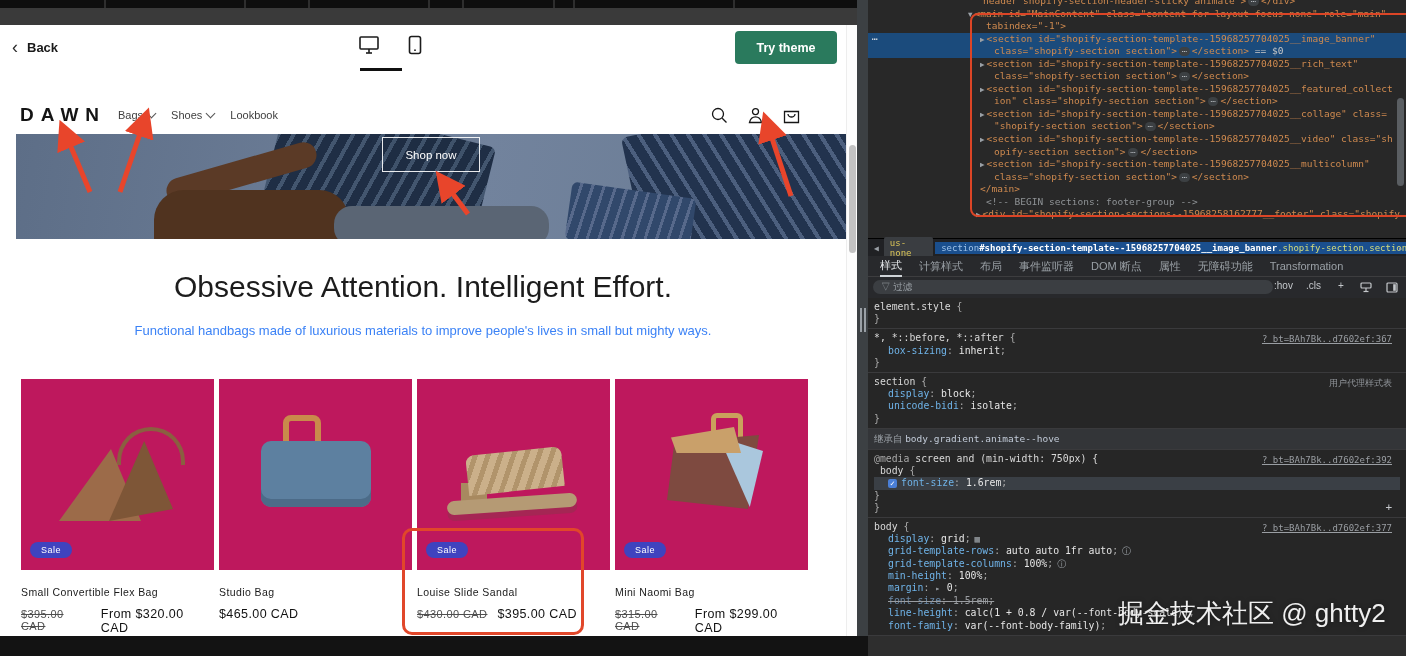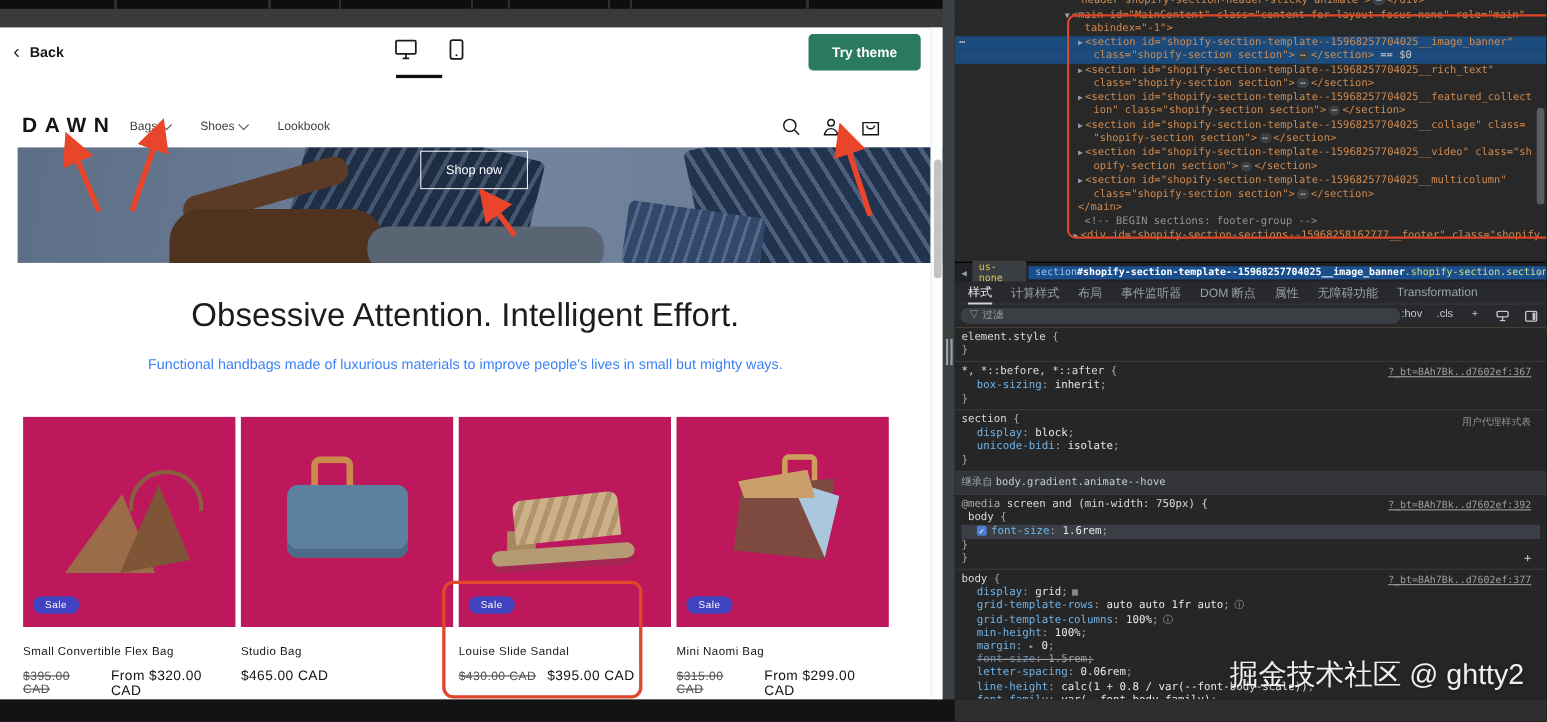--- a/index.html
+++ b/index.html
@@ -23,21 +23,21 @@
   .ptoolbar{position:absolute;left:0;top:0;width:100%;height:50px;background:#fff;border-bottom:1px solid #e9e9e9;}
   .backwrap{position:absolute;left:12px;top:13px;display:flex;align-items:center;gap:9px;color:#1a1a1a;}
   .backchev{font-size:18px;line-height:18px;color:#2b2b2b;}
   .backlbl{font-size:13px;font-weight:bold;text-align:center;}
   .devicons{position:absolute;left:358px;top:10px;display:flex;gap:28px;align-items:center;}
   .dev-underline{position:absolute;left:360px;top:43px;width:42px;height:3px;background:#101010;}
   .trybtn{position:absolute;left:735px;top:6px;width:102px;height:33px;background:#2a7a5d;border-radius:4px;
     color:#fff;font-size:12.5px;font-weight:bold;display:flex;align-items:center;justify-content:center;}
   .storeheader{position:absolute;left:0;top:50px;width:846px;height:59px;background:#fff;}
   .logo{position:absolute;left:20px;top:29px;font-size:19px;font-weight:bold;letter-spacing:7px;color:#141414;}
-  .nav{position:absolute;left:118px;top:34px;display:flex;gap:27px;align-items:center;}
+  .nav{position:absolute;left:118px;top:34px;display:flex;gap:16px;align-items:center;}
   .nav-item{display:flex;gap:5px;align-items:center;font-size:11px;color:#3f3f3f;}
   .caret{width:6px;height:6px;border-right:1.4px solid #555;border-bottom:1.4px solid #555;
     transform:rotate(45deg);margin-top:-3px;}
   .hicons{position:absolute;left:710px;top:31px;display:flex;gap:17px;align-items:center;}
   
   .hero{position:absolute;left:16px;top:109px;width:846px;height:105px;overflow:hidden;
     background:linear-gradient(100deg,#5d6e87,#72839d 55%,#687a92);}
   .h-fan{position:absolute;border-radius:6px;}
   .h-fan1{left:252px;top:-14px;width:215px;height:135px;transform:rotate(14deg);
     background:repeating-linear-gradient(105deg,#1f2e45 0 9px,#43566f 9px 13px);}
@@ -388,21 +388,20 @@
         </div>
         <div class="sblock">
           <span class="slink">?_bt=BAh7Bk..d7602ef:377</span>
           <div><span class="ssel">body</span> <span class="sbrace">{</span></div>
           <div class="sprop"><span class="pn">display</span><span class="pp">: </span><span class="pv">grid</span><span class="pp">;</span><span class="picon">▦</span></div>
           <div class="sprop"><span class="pn">grid-template-rows</span><span class="pp">: </span><span class="pv">auto auto 1fr auto</span><span class="pp">;</span><span class="picon">ⓘ</span></div>
           <div class="sprop"><span class="pn">grid-template-columns</span><span class="pp">: </span><span class="pv">100%</span><span class="pp">;</span><span class="picon">ⓘ</span></div>
           <div class="sprop"><span class="pn">min-height</span><span class="pp">: </span><span class="pv">100%</span><span class="pp">;</span></div>
           <div class="sprop"><span class="pn">margin</span><span class="pp">: </span><span class="parrow">▸ </span><span class="pv">0</span><span class="pp">;</span></div>
           <div class="sprop struck"><span class="pn">font-size</span><span class="pp">: </span><span class="pv">1.5rem</span><span class="pp">;</span></div>
-          <div class="sprop"><span class="pn">letter-spacing</span><span class="pp">: </span><span class="pv">0.06rem</span><span class="pp">;</span></div>
           <div class="sprop"><span class="pn">line-height</span><span class="pp">: </span><span class="pv">calc(1 + 0.8 / var(--font-body-scale))</span><span class="pp">;</span></div>
           <div class="sprop"><span class="pn">font-family</span><span class="pp">: </span><span class="pv">var(--font-body-family)</span><span class="pp">;</span></div>
         </div>
       </div>
   </div>
 
   <div class="bottom-left"></div>
   <div class="bottom-right"></div>
 
   <div class="redbox-product"></div>

